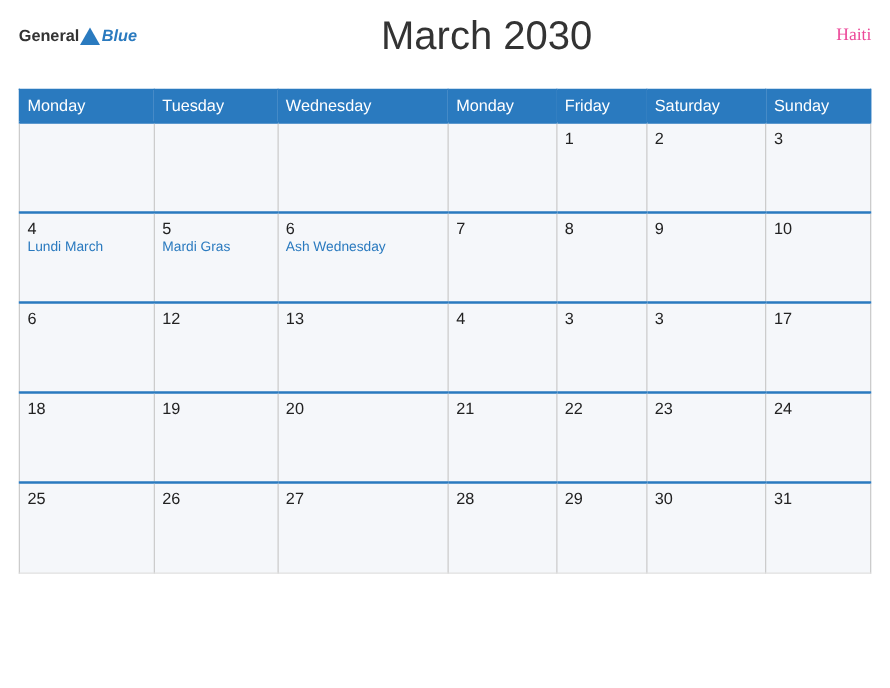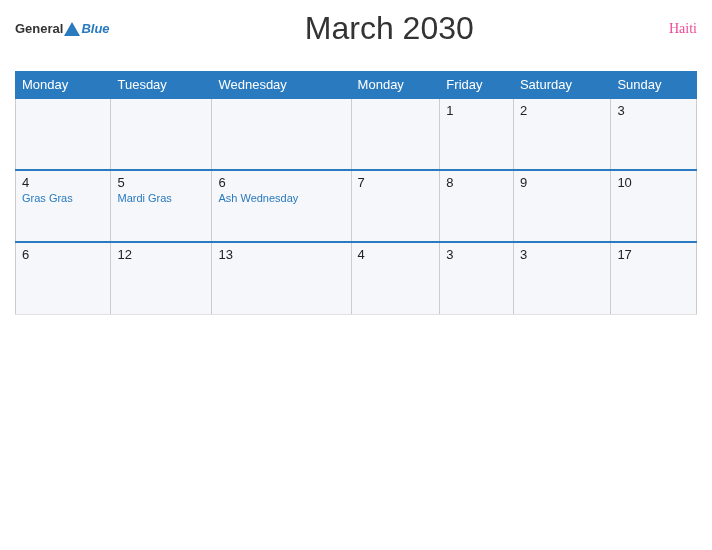--- a/index.html
+++ b/index.html
@@ -155,21 +155,21 @@
           <td>
             <span class="day-num">2</span>
           </td>
           <td>
             <span class="day-num">3</span>
           </td>
         </tr>
         <tr>
           <td>
             <span class="day-num">4</span>
-            <span class="holiday">Gras Gras</span>
+            <span class="holiday">Lundi March</span>
           </td>
           <td>
             <span class="day-num">5</span>
             <span class="holiday">Mardi Gras</span>
           </td>
           <td>
             <span class="day-num">6</span>
             <span class="holiday">Ash Wednesday</span>
           </td>
           <td>
@@ -199,17 +199,63 @@
             <span class="day-num">4</span>
           </td>
           <td>
             <span class="day-num">3</span>
           </td>
           <td>
             <span class="day-num">3</span>
           </td>
           <td>
             <span class="day-num">17</span>
+          </td>
+        </tr>
+        <tr>
+          <td>
+            <span class="day-num">18</span>
+          </td>
+          <td>
+            <span class="day-num">19</span>
+          </td>
+          <td>
+            <span class="day-num">20</span>
+          </td>
+          <td>
+            <span class="day-num">21</span>
+          </td>
+          <td>
+            <span class="day-num">22</span>
+          </td>
+          <td>
+            <span class="day-num">23</span>
+          </td>
+          <td>
+            <span class="day-num">24</span>
+          </td>
+        </tr>
+        <tr>
+          <td>
+            <span class="day-num">25</span>
+          </td>
+          <td>
+            <span class="day-num">26</span>
+          </td>
+          <td>
+            <span class="day-num">27</span>
+          </td>
+          <td>
+            <span class="day-num">28</span>
+          </td>
+          <td>
+            <span class="day-num">29</span>
+          </td>
+          <td>
+            <span class="day-num">30</span>
+          </td>
+          <td>
+            <span class="day-num">31</span>
           </td>
         </tr>
       </tbody>
   </table>
 </div>
 
 </body></html>

